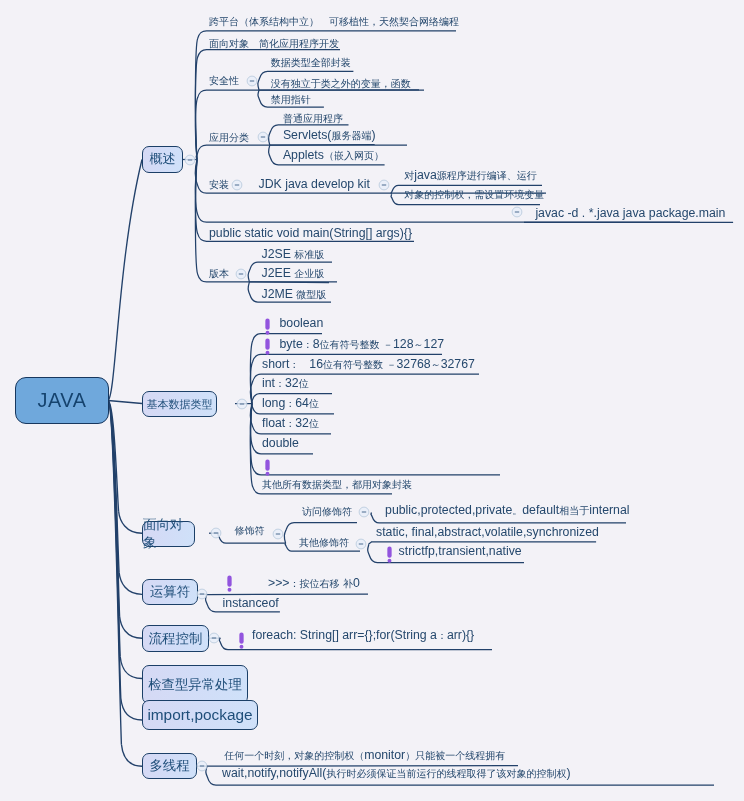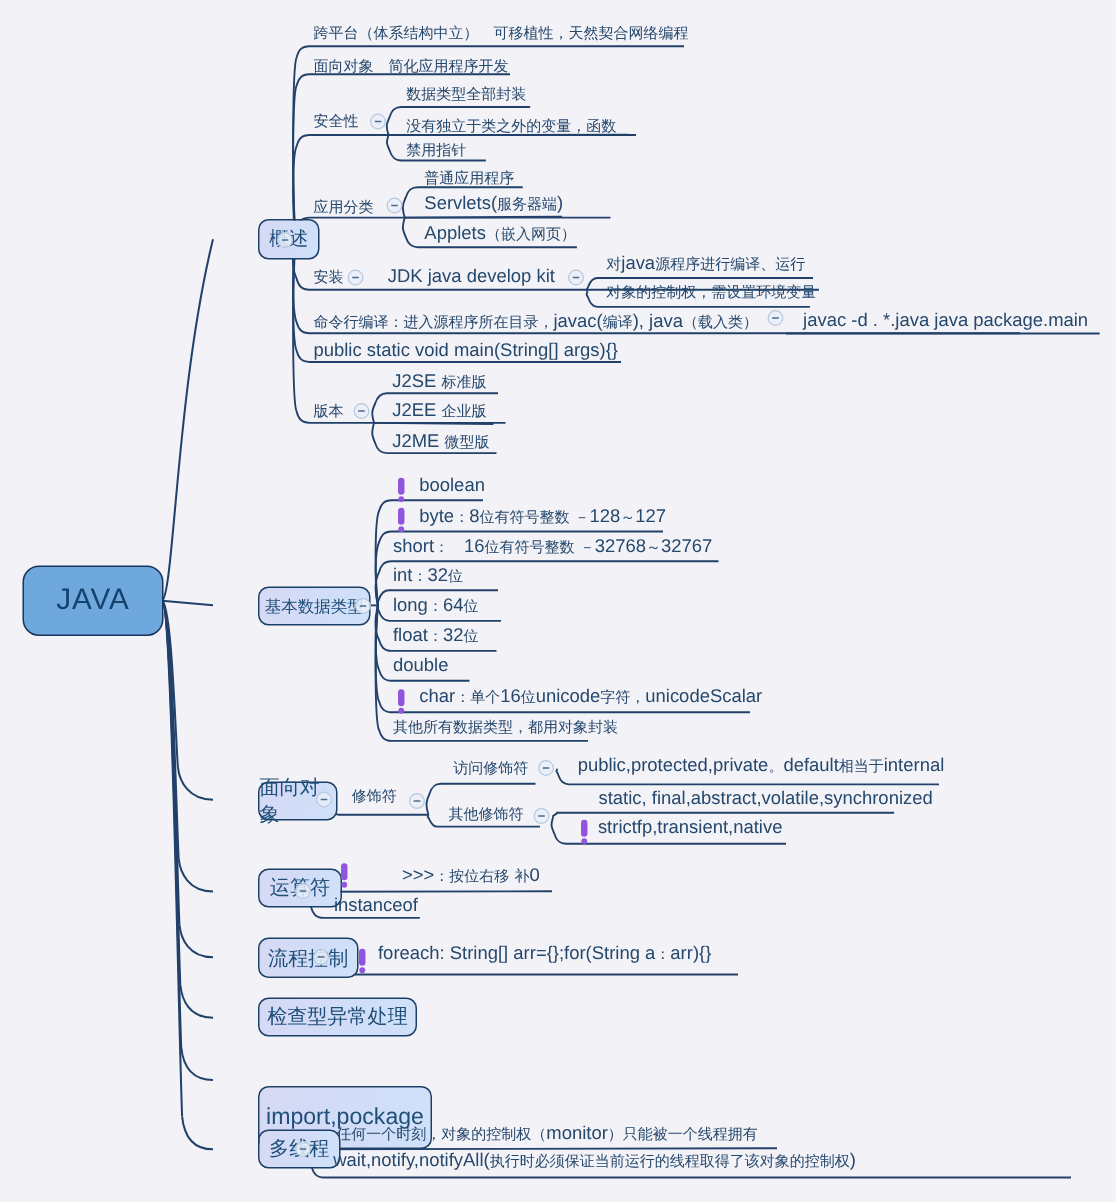--- a/index.html
+++ b/index.html
@@ -15,21 +15,21 @@
     position:absolute; box-sizing:border-box;
     background:#6fa8dc; border:1.6px solid #17375e; border-radius:11px;
     color:#15436e; font-size:19.8px; letter-spacing:0.6px;
     display:flex; align-items:center; justify-content:center;
   }
   .br {
     position:absolute; box-sizing:border-box;
     border:1.4px solid #1b3f67; border-radius:7px;
     background:linear-gradient(100deg,#d6d9f4 0%,#d2dcf7 45%,#cfe1f9 100%);
     color:#1f4e79;
-    display:flex; align-items:center; justify-content:center;margin-left:30px;
+    display:flex; align-items:center; justify-content:center;
   }
   .t { position:absolute; white-space:nowrap; color:#25486d;
        font-size:12.3px; line-height:13px;text-align:right; }
   .cjk { font-size:10px; }
   .tog { position:absolute; width:12px; height:12px; }
   .tog svg { display:block; width:12px; height:12px; }
   .bang { position:absolute; width:9px; height:17px; }
   .bang svg { display:block; width:9px; height:17px; }
 </style>
 </head>
@@ -109,24 +109,24 @@
     </div>
   <div class="br" style="left:142px;top:521px;width:53px;height:26px;font-size:13.4px">
       <span>面向对象</span>
     </div>
   <div class="br" style="left:142px;top:579px;width:56px;height:26px;font-size:13.4px">
       <span>运算符</span>
     </div>
   <div class="br" style="left:142px;top:625px;width:67px;height:27px;font-size:13.4px">
       <span>流程控制</span>
     </div>
-  <div class="br" style="left:142px;top:665px;width:106px;height:26px;font-size:13.4px">
+  <div class="br" style="left:142px;top:665px;width:106px;height:39px;font-size:13.4px">
       <span>检查型异常处理</span>
     </div>
-  <div class="br" style="left:142px;top:724px;width:116px;height:42px;font-size:15.4px">
+  <div class="br" style="left:142px;top:700px;width:116px;height:30px;font-size:15.4px">
       <span>import,pockage</span>
     </div>
   <div class="br" style="left:142px;top:753px;width:55px;height:26px;font-size:13.4px">
       <span>多线程</span>
     </div>
   <div class="tog" style="left:184.0px;top:153.5px">
       <svg viewBox="0 0 12 12">
         <circle cx="6" cy="6" r="4.9" fill="#e8eff9" fill-opacity="0.85" stroke="#b6c8db" stroke-width="0.8"></circle>
         <line x1="3.8" y1="6" x2="8.2" y2="6" stroke="#4a6a8f" stroke-width="1.0"></line>
       </svg>
@@ -159,21 +159,20 @@
       <svg viewBox="0 0 12 12">
         <circle cx="6" cy="6" r="4.9" fill="#e8eff9" fill-opacity="0.85" stroke="#b6c8db" stroke-width="0.8"></circle>
         <line x1="3.8" y1="6" x2="8.2" y2="6" stroke="#4a6a8f" stroke-width="1.0"></line>
       </svg>
     </div>
   <div class="t" style="left:209.0px;top:14.8px"><span class="cjk">跨平台（体系结构中立）　可移植性，天然契合网络编程</span></div>
   <div class="t" style="left:209.0px;top:36.8px"><span class="cjk">面向对象　简化应用程序开发</span></div>
   <div class="t" style="left:209.0px;top:74.0px"><span class="cjk">安全性</span></div>
   <div class="t" style="left:209.0px;top:130.8px"><span class="cjk">应用分类</span></div>
   <div class="t" style="left:209.0px;top:178.2px"><span class="cjk">安装</span></div>
-  <div class="t" style="left:209.0px;top:207.5px"><span class="cjk">命令行编译：进入源程序所在目录，</span>javac(<span class="cjk">编译</span>), java<span class="cjk">（载入类）</span></div>
   <div class="t" style="left:209.0px;top:227.0px">public static void main(String[] args){}</div>
   <div class="t" style="left:209.0px;top:266.6px"><span class="cjk">版本</span></div>
   <div class="tog" style="left:246.4px;top:75.2px">
       <svg viewBox="0 0 12 12">
         <circle cx="6" cy="6" r="4.9" fill="#e8eff9" fill-opacity="0.85" stroke="#b6c8db" stroke-width="0.8"></circle>
         <line x1="3.8" y1="6" x2="8.2" y2="6" stroke="#4a6a8f" stroke-width="1.0"></line>
       </svg>
     </div>
   <div class="t" style="left:270.8px;top:56.4px"><span class="cjk">数据类型全部封装</span></div>
   <div class="t" style="left:270.8px;top:77px"><span class="cjk">没有独立于类之外的变量，函数</span></div>
@@ -236,21 +235,20 @@
   <div class="t" style="left:262.0px;top:377.3px">int<span class="cjk">：</span>32<span class="cjk">位</span></div>
   <div class="t" style="left:262.0px;top:397.2px">long<span class="cjk">：</span>64<span class="cjk">位</span></div>
   <div class="t" style="left:262.0px;top:417.0px">float<span class="cjk">：</span>32<span class="cjk">位</span></div>
   <div class="t" style="left:262.0px;top:436.9px">double</div>
   <div class="bang" style="left:263.1px;top:458.6px">
       <svg viewBox="0 0 9 16">
         <rect x="2.35" y="0" width="4.3" height="11.3" rx="2.15" fill="#9254de"></rect>
         <circle cx="4.5" cy="14.3" r="1.95" fill="#9254de"></circle>
       </svg>
     </div>
-  <div class="t" style="left:279.5px;top:457.9px">char<span class="cjk">：单个</span>16<span class="cjk">位</span>unicode<span class="cjk">字符，</span>unicodeScalar</div>
   <div class="t" style="left:262.0px;top:477.7px"><span class="cjk">其他所有数据类型，都用对象封装</span></div>
   <div class="t" style="left:234.5px;top:524.3px"><span class="cjk">修饰符</span></div>
   <div class="tog" style="left:272.0px;top:527.5px">
       <svg viewBox="0 0 12 12">
         <circle cx="6" cy="6" r="4.9" fill="#e8eff9" fill-opacity="0.85" stroke="#b6c8db" stroke-width="0.8"></circle>
         <line x1="3.8" y1="6" x2="8.2" y2="6" stroke="#4a6a8f" stroke-width="1.0"></line>
       </svg>
     </div>
   <div class="t" style="left:302.1px;top:504.7px"><span class="cjk">访问修饰符</span></div>
   <div class="t" style="left:299.0px;top:536.0px"><span class="cjk">其他修饰符</span></div>
@@ -260,21 +258,21 @@
         <line x1="3.8" y1="6" x2="8.2" y2="6" stroke="#4a6a8f" stroke-width="1.0"></line>
       </svg>
     </div>
   <div class="tog" style="left:355.0px;top:537.7px">
       <svg viewBox="0 0 12 12">
         <circle cx="6" cy="6" r="4.9" fill="#e8eff9" fill-opacity="0.85" stroke="#b6c8db" stroke-width="0.8"></circle>
         <line x1="3.8" y1="6" x2="8.2" y2="6" stroke="#4a6a8f" stroke-width="1.0"></line>
       </svg>
     </div>
   <div class="t" style="left:385.1px;top:504.4px">public,protected,private<span class="cjk">。</span>default<span class="cjk">相当于</span>internal</div>
-  <div class="t" style="left:399px;top:525.6px">static, final,abstract,volatile,synchronized</div>
+  <div class="t" style="left:376px;top:525.6px">static, final,abstract,volatile,synchronized</div>
   <div class="bang" style="left:384.9px;top:546.0px">
       <svg viewBox="0 0 9 16">
         <rect x="2.35" y="0" width="4.3" height="11.3" rx="2.15" fill="#9254de"></rect>
         <circle cx="4.5" cy="14.3" r="1.95" fill="#9254de"></circle>
       </svg>
     </div>
   <div class="t" style="left:398.6px;top:544.5px">strictfp,transient,native</div>
   <div class="bang" style="left:224.5px;top:575.3px">
       <svg viewBox="0 0 9 16">
         <rect x="2.35" y="0" width="4.3" height="11.3" rx="2.15" fill="#9254de"></rect>

